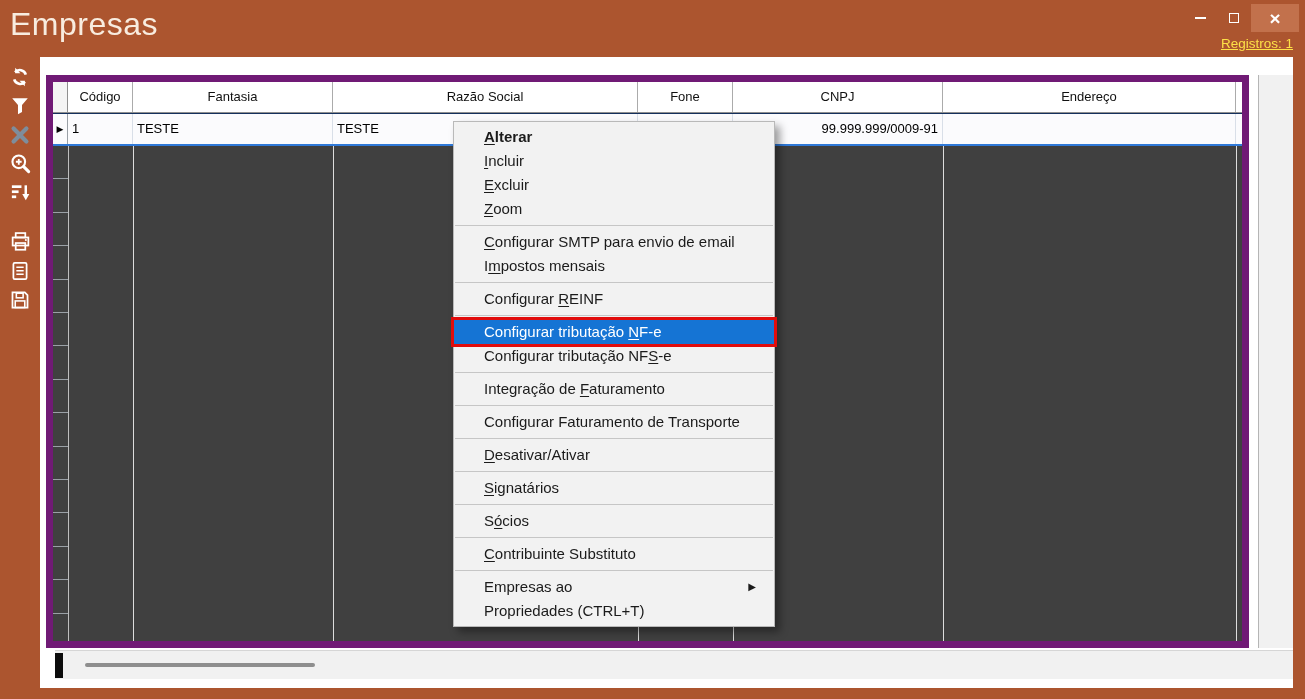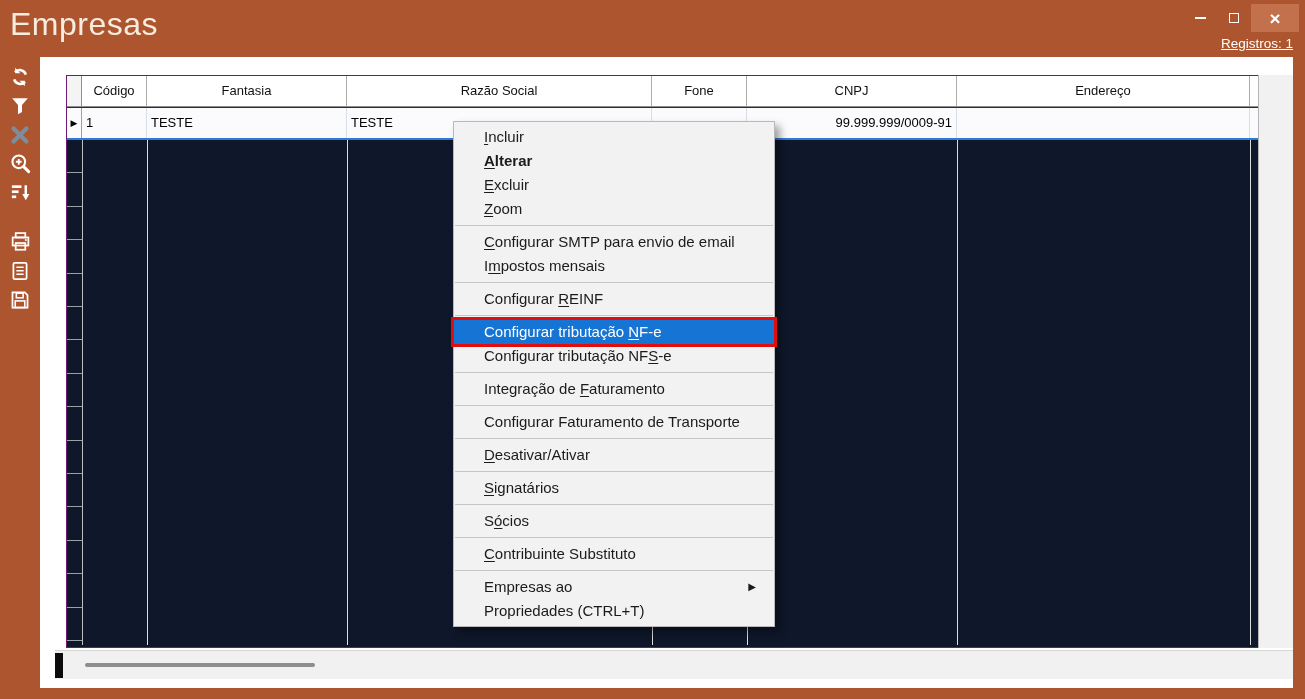--- a/index.html
+++ b/index.html
@@ -8,33 +8,33 @@
 
   
   .titlebar { position:absolute; left:0; top:0; width:100%; height:46px; }
   .title { position:absolute; left:10px; top:6px; font-size:32px; font-weight:300; color:#F8ECDF; letter-spacing:.5px; }
   .win-controls { position:absolute; right:6px; top:4px; display:flex; height:28px; }
   .wc { display:flex; align-items:center; justify-content:center; width:34px; height:28px; background:transparent; border:none; cursor:pointer; }
   .wc.close { width:48px; background:#C2714C; }
   .glyph-min { width:11px; height:2px; background:#fff; }
   .glyph-max { width:10px; height:10px; border:1.6px solid #fff; }
   .glyph-close { color:#fff; font-size:19px; font-weight:bold; line-height:1; }
-  .registros { position:absolute; right:12px; top:36px; font-size:13.5px; color:#ffffff; text-decoration:underline; cursor:pointer; }
+  .registros { position:absolute; right:12px; top:36px; font-size:13.5px; color:#fde047; text-decoration:underline; cursor:pointer; }
 
   
   .toolbar { position:absolute; left:0; top:57px; width:40px; height:631px; display:flex; flex-direction:column; align-items:center; padding-top:5px; }
   .tb-btn { width:30px; height:29px; display:flex; align-items:center; justify-content:center; cursor:pointer; }
   .tb-btn.gap-after { margin-bottom:20px; }
   .tb-icon { display:flex; }
 
   
   .content-area { position:absolute; left:40px; top:57px; width:1253px; height:631px; background:#fff; }
 
   
-  .grid { position:absolute; left:26px; top:18px; width:1203px; height:573px; border:1px solid #701a75; background:#0f172a; overflow:hidden; }
+  .grid { position:absolute; left:6px; top:18px; width:1203px; height:573px; border:7px solid #701a75; background:#404040; overflow:hidden; }
   .grid-header { position:absolute; left:0; top:0; display:flex; height:31px; width:1400px; border-bottom:1px solid #8f8f8f; background:#fff; }
   .hcell { height:100%; line-height:29px; text-align:center; font-size:13px; color:#111; border-right:1px solid #ABABAB; overflow:hidden; white-space:nowrap; }
   .hcell.sel { width:15px; background:#f4f4f4; border-right:1px solid #8f8f8f; }
   .grid-lines { position:absolute; left:0; top:31px; width:1400px; height:541px; pointer-events:none; }
   .vline { position:absolute; top:0; bottom:3px; width:1px; background:#DCDCDC; }
   .vline.first { background:#BFBFBF; }
   .sel-ticks { position:absolute; left:0; top:64px; width:15px; height:507px;
     background:repeating-linear-gradient(to bottom, transparent 0 32.4px, #9aa0a6 32.4px 33.4px); }
   .grid-row { position:absolute; left:0; top:31px; display:flex; width:1400px; height:33px;
     background:#FBFBFD; border-top:1px solid #14305C; border-bottom:2px solid #2F79D8; }
@@ -188,22 +188,22 @@
         </div>
     </div>
     <div class="vscroll"></div>
     <div class="hscroll">
       <div class="hscroll-mark"></div>
       <div class="hscroll-thumb"></div>
     </div>
   </div>
 
   <div class="context-menu">
+      <div class="menu-item bold"><span><u>A</u>lterar</span></div>
       <div class="menu-item"><span><u>I</u>ncluir</span></div>
-      <div class="menu-item bold"><span><u>A</u>lterar</span></div>
       <div class="menu-item"><span><u>E</u>xcluir</span></div>
       <div class="menu-item"><span><u>Z</u>oom</span></div>
       <div class="menu-sep"></div>
       <div class="menu-item"><span><u>C</u>onfigurar SMTP para envio de email</span></div>
       <div class="menu-item"><span>I<u>m</u>postos mensais</span></div>
       <div class="menu-sep"></div>
       <div class="menu-item"><span>Configurar <u>R</u>EINF</span></div>
       <div class="menu-sep"></div>
       <div class="menu-item highlighted"><span>Configurar tributação <u>N</u>F-e</span></div>
       <div class="menu-item"><span>Configurar tributação NF<u>S</u>-e</span></div>

